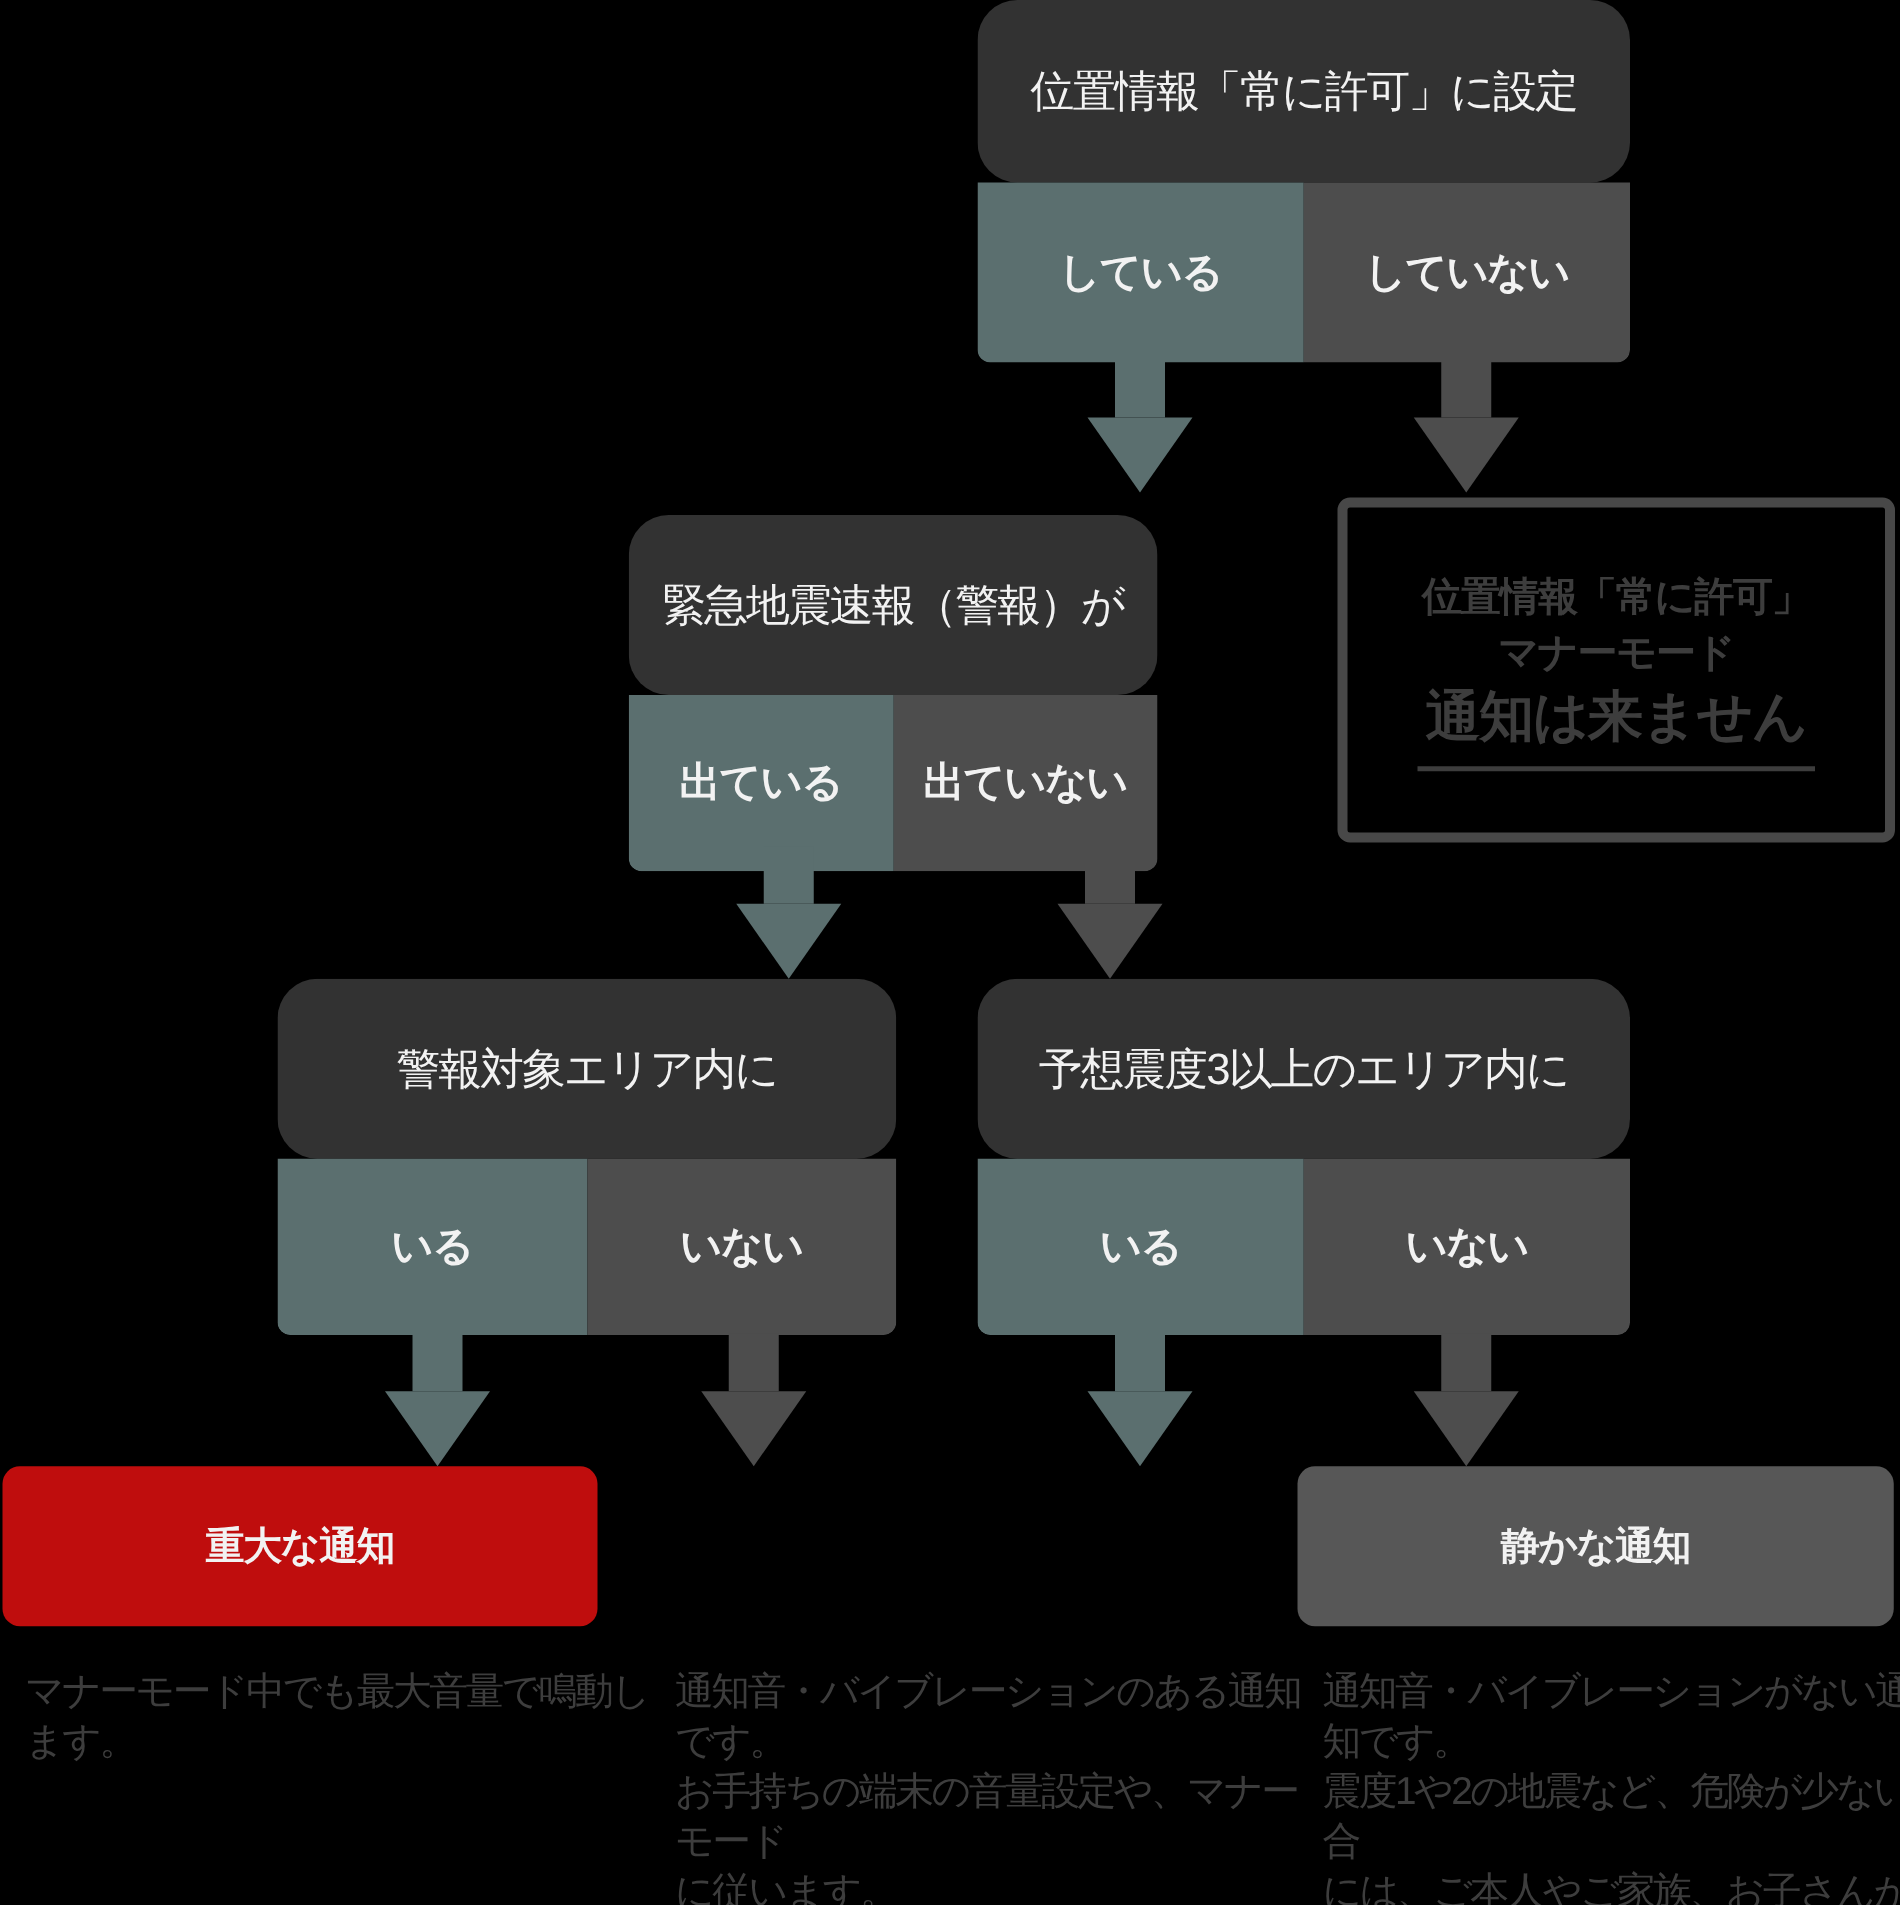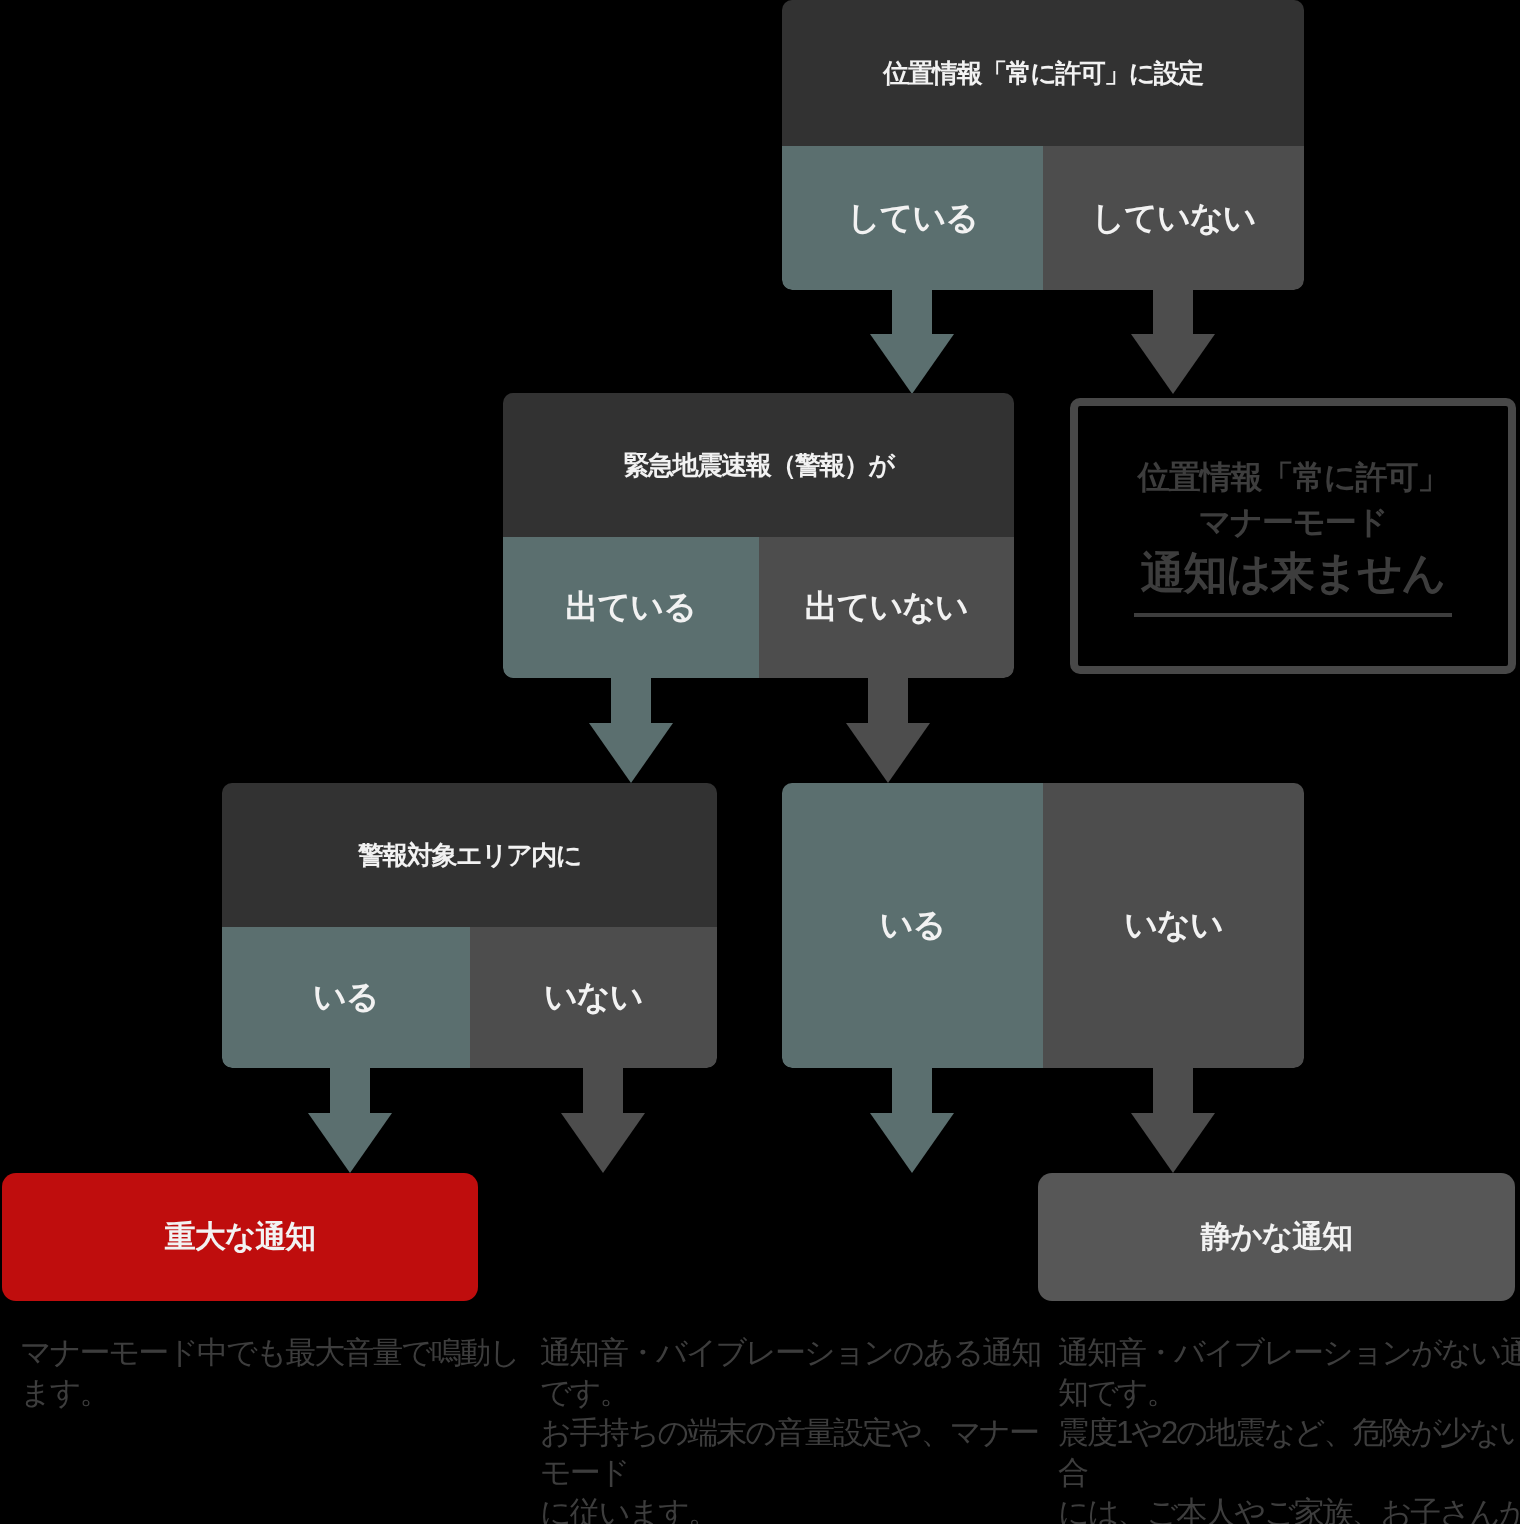--- a/index.html
+++ b/index.html
@@ -10,21 +10,21 @@
   }
   
   .dbox{
     position:absolute;border-radius:10px;overflow:hidden;
     display:flex;flex-direction:column;
   }
   .dbox-title{
     flex:0 0 146px;display:flex;align-items:center;justify-content:center;
     background:var(--box-header-bg,#323232);
     color:var(--text-light,#f2f2f2);
-    font-size:26px;font-weight:700;letter-spacing:-1.5px;white-space:nowrap;
+    font-size:35px;font-weight:400;letter-spacing:-1.5px;white-space:nowrap;border-radius:32px;
   }
   .dbox-options{flex:1;display:flex;}
   .opt{
     flex:1;display:flex;align-items:center;justify-content:center;
     color:var(--text-light,#f2f2f2);font-size:33px;font-weight:600;letter-spacing:-1px;white-space:nowrap;
   }
   .opt.yes{background:var(--option-yes-bg,#5b6f6f);}
   .opt.no{background:var(--option-no-bg,#4d4d4d);}
   
   .arrow{position:absolute;width:84px;display:flex;flex-direction:column;align-items:center;}
@@ -75,21 +75,21 @@
 
   <div class="arrow teal" style="left:870px;top:288px">
     <div class="stem"></div>
     <div class="head"></div>
   </div>
   <div class="arrow gray" style="left:1131px;top:288px">
     <div class="stem"></div>
     <div class="head"></div>
   </div>
 
-  <div class="dbox" style="left:503px;top:393px;width:511px;height:285px">
+  <div class="dbox" style="left:503px;top:412px;width:423px;height:285px">
     <div class="dbox-title" style="flex-basis:144px">緊急地震速報（警報）が</div>
     <div class="dbox-options">
       <div class="opt yes" style="border-bottom-left-radius:10px">出ている</div>
       <div class="opt no" style="border-bottom-right-radius:10px">出ていない</div>
     </div>
   </div>
 
   <div class="dead-end" style="left:1070px;top:398px;width:430px;height:260px">
     <div class="condition">位置情報「常に許可」
 マナーモード</div>
@@ -107,20 +107,21 @@
 
   <div class="dbox" style="left:222px;top:783px;width:495px;height:285px">
     <div class="dbox-title" style="flex-basis:144px">警報対象エリア内に</div>
     <div class="dbox-options">
       <div class="opt yes" style="border-bottom-left-radius:10px">いる</div>
       <div class="opt no" style="border-bottom-right-radius:10px">いない</div>
     </div>
   </div>
 
   <div class="dbox" style="left:782px;top:783px;width:522px;height:285px">
+    <div class="dbox-title" style="flex-basis:144px">予想震度3以上のエリア内に</div>
     <div class="dbox-options">
       <div class="opt yes" style="border-bottom-left-radius:10px">いる</div>
       <div class="opt no" style="border-bottom-right-radius:10px">いない</div>
     </div>
   </div>
 
   <div class="arrow teal" style="left:308px;top:1067px">
     <div class="stem"></div>
     <div class="head"></div>
   </div>

